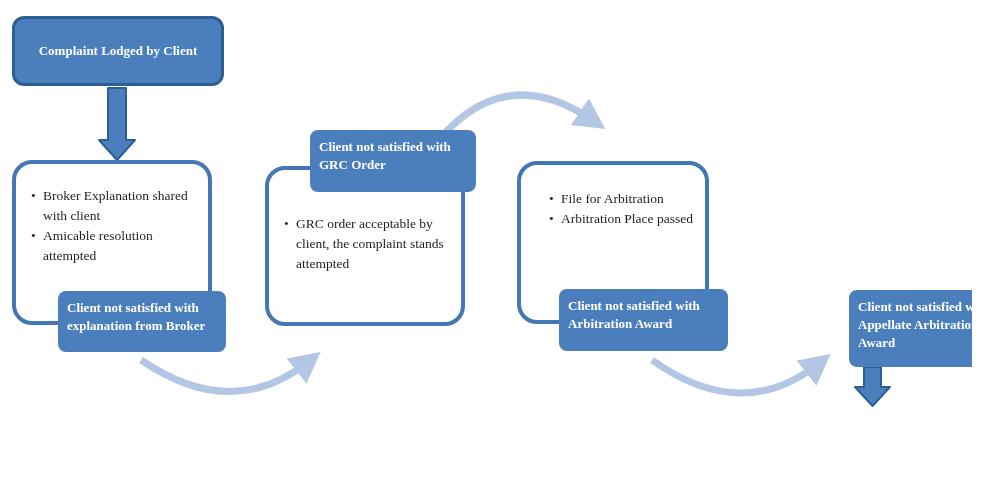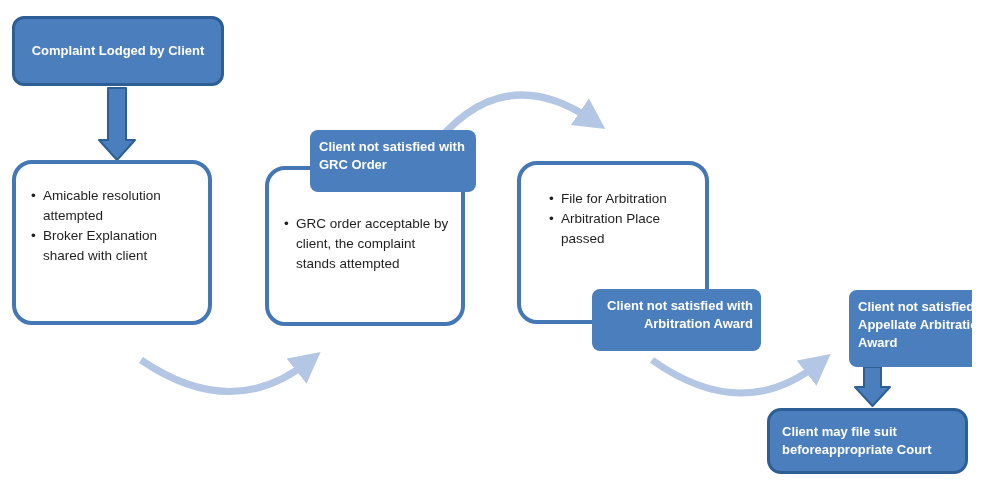--- a/index.html
+++ b/index.html
@@ -11,20 +11,21 @@
     --bg:#ffffff;
   }
   *{margin:0;padding:0;box-sizing:border-box;}
   html,body{background:var(--bg,#fff);}
   body{font-family:"Liberation Sans",sans-serif;}
   .canvas{
     position:relative;
     width:972px;height:492px;
     background:var(--bg,#fff);
     overflow:hidden;
+    font-family:Liberation Serif, serif;
   }
   .arrow-layer{position:absolute;left:0;top:0;width:988px;height:492px;z-index:0;}
   .swoosh{fill:none;stroke:var(--arrow-light,#b3c6e3);stroke-width:7;stroke-linecap:butt;}
   .swoosh-head{fill:var(--arrow-light,#b3c6e3);}
   .block-arrow{fill:var(--accent,#4a7ebc);stroke:var(--accent-dark,#2d5f94);stroke-width:2;stroke-linejoin:round;}
 
   .solid-node{
     position:absolute;z-index:2;
     background:var(--accent,#4a7ebc);
     border:3px solid var(--accent-dark,#2d5f94);
@@ -63,21 +64,21 @@
   
   #node-start{left:12px;top:16px;width:212px;height:70px;justify-content:center;text-align:left;}
   #box-broker{left:12px;top:160px;width:200px;height:165px;}
   #box-broker .bullets{padding:22px 8px 0 14px;}
   #label-broker{left:58px;top:291px;width:168px;height:61px;}
   #box-grc{left:265px;top:166px;width:200px;height:160px;}
   #box-grc .bullets{padding:44px 6px 0 14px;}
   #label-grc{left:310px;top:130px;width:166px;height:62px;}
   #box-arb{left:517px;top:161px;width:192px;height:163px;}
   #box-arb .bullets{padding:24px 8px 0 14px;margin-left:13px;}
-  #label-arb{left:592px;top:289px;width:169px;height:62px;text-align:right;}
+  #label-arb{left:559px;top:289px;width:169px;height:62px;}
   #box-app{left:762px;top:161px;width:195px;height:163px;}
   #box-app .bullets{padding:42px 6px 0 14px;}
   #label-app{left:825px;top:290px;width:167px;height:77px;margin-left:24px;}
   #node-end{left:767px;top:408px;width:201px;height:66px;border-radius:14px;}
 </style>
 </head>
 <body>
 
 <div class="canvas">
 
@@ -98,23 +99,26 @@
 
     <path class="block-arrow" d="M864 367 L881 367 L881 387 L890 387 L872.5 406 L855 387 L864 387 Z"></path>
   </svg>
 
   <div class="solid-node" id="node-start">
     <span>Complaint Lodged by Client</span>
   </div>
 
   <div class="process-box" id="box-broker">
     <ul class="bullets">
+        <li>Broker Explanation shared with client</li>
         <li>Amicable resolution attempted</li>
-        <li>Broker Explanation shared with client</li>
       </ul>
+  </div>
+  <div class="label-box" id="label-broker">
+    <span>Client not satisfied with explanation from Broker</span>
   </div>
 
   <div class="label-box" id="label-grc">
     <span>Client not satisfied with GRC Order</span>
   </div>
   <div class="process-box" id="box-grc">
     <ul class="bullets">
         <li>GRC order acceptable by client, the complaint stands attempted</li>
       </ul>
   </div>
@@ -126,17 +130,14 @@
       </ul>
   </div>
   <div class="label-box" id="label-arb">
     <span>Client not satisfied with Arbitration Award</span>
   </div>
 
   <div class="label-box" id="label-app">
     <span>Client not satisfied with Appellate Arbitration Award</span>
   </div>
 
-  <div class="solid-node" id="node-end">
-    <span>Client may file suit beforeappropriate Court</span>
-  </div>
 
 </div>
 
 </body></html>

